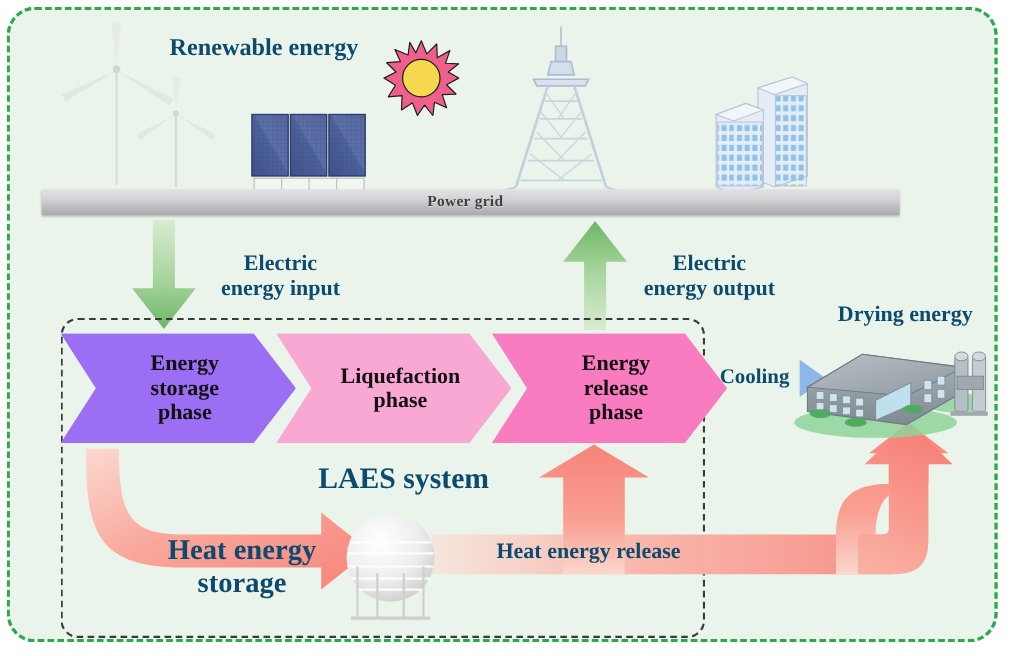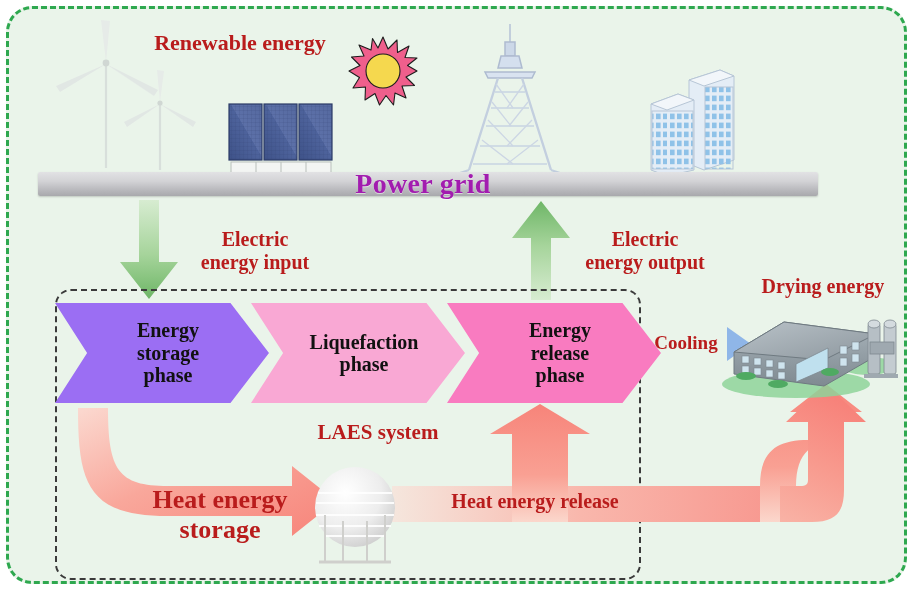--- a/index.html
+++ b/index.html
@@ -27,31 +27,31 @@
   
   .grid-bar{
     position:absolute;left:38px;top:172px;width:780px;height:24px;
     background:linear-gradient(180deg,#e2e2e4 0%,#d3d3d6 38%,#b9b9bd 74%,#a9a9ad 100%);
     border-radius:2px;
     box-shadow:0 1px 2px rgba(0,0,0,.18);
   }
   .grid-label{
     position:absolute;left:333px;top:171px;width:180px;height:26px;
     display:flex;align-items:center;justify-content:center;
-    font-size:28px;font-weight:bold;color:#a21caf;letter-spacing:.3px;
+    font-size:14px;font-weight:bold;color:#404040;letter-spacing:.3px;
     text-shadow:0 1px 0 rgba(255,255,255,.5);
   }
 
   
-  .lbl{position:absolute;font-weight:bold;color:#b91c1c;text-align:center;line-height:1.16;}
+  .lbl{position:absolute;font-weight:bold;color:#0c4a6e;text-align:center;line-height:1.16;}
   .renewable{left:120px;top:30px;width:240px;font-size:22px;}
   .elec-in{left:165px;top:228px;width:180px;font-size:20px;}
   .elec-out{left:555px;top:228px;width:180px;font-size:20px;}
   .drying{left:733px;top:275px;width:180px;font-size:20px;}
-  .laes{left:273px;top:420px;width:210px;font-size:21px;}
+  .laes{left:262px;top:420px;width:210px;font-size:27px;}
   .cooling{left:640px;top:332px;width:92px;font-size:19px;}
   .heat-storage{left:135px;top:485px;width:170px;font-size:26px;}
   .heat-release{left:415px;top:490px;width:240px;font-size:20px;}
   .heating{left:690px;top:490px;width:120px;font-size:20px;}
 
   
   .chev{
     position:absolute;height:100px;
     display:flex;align-items:center;justify-content:center;
     color:#111;font-weight:bold;font-size:20px;line-height:1.12;text-align:center;

